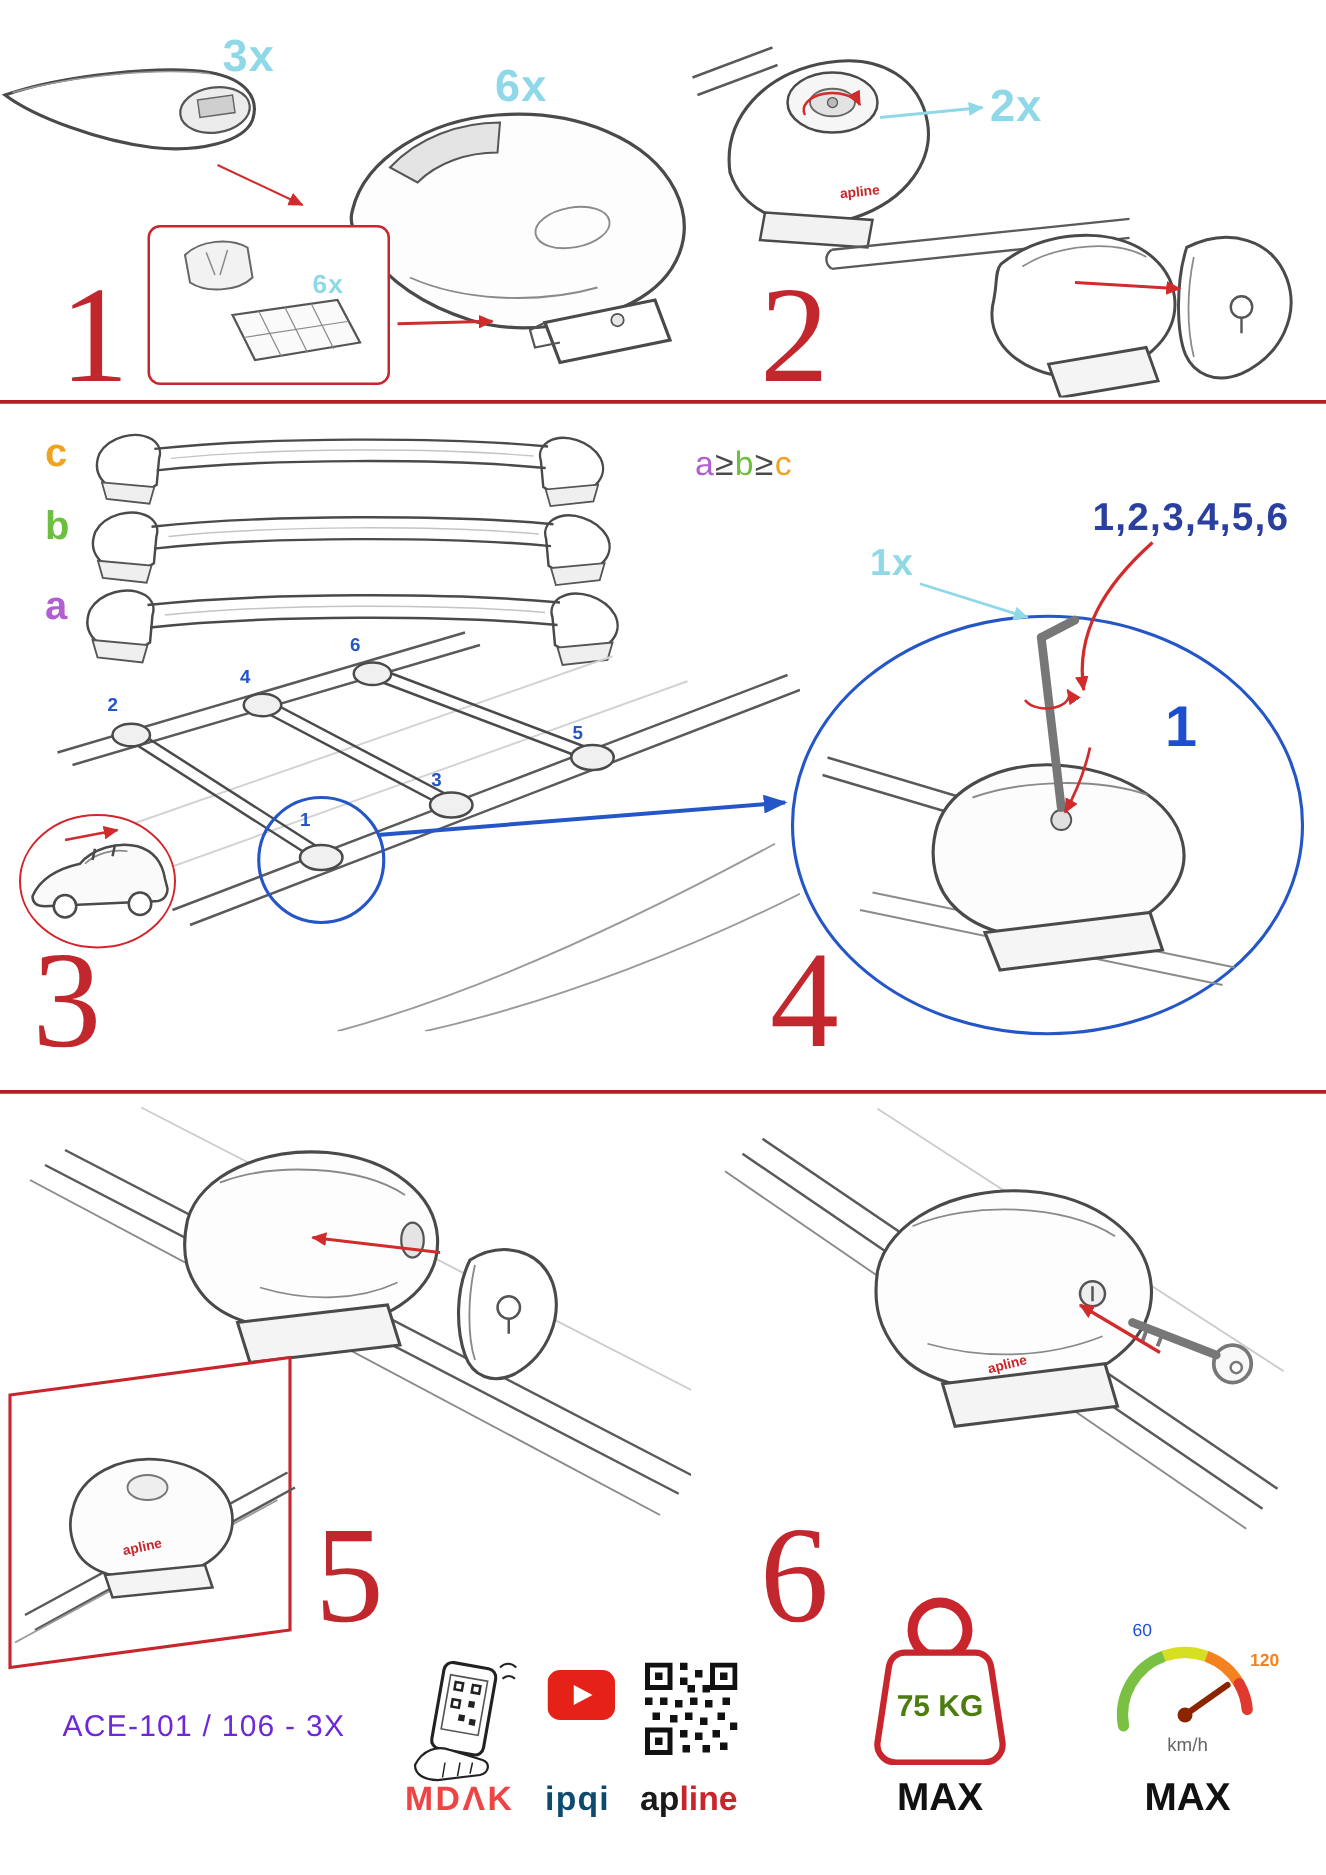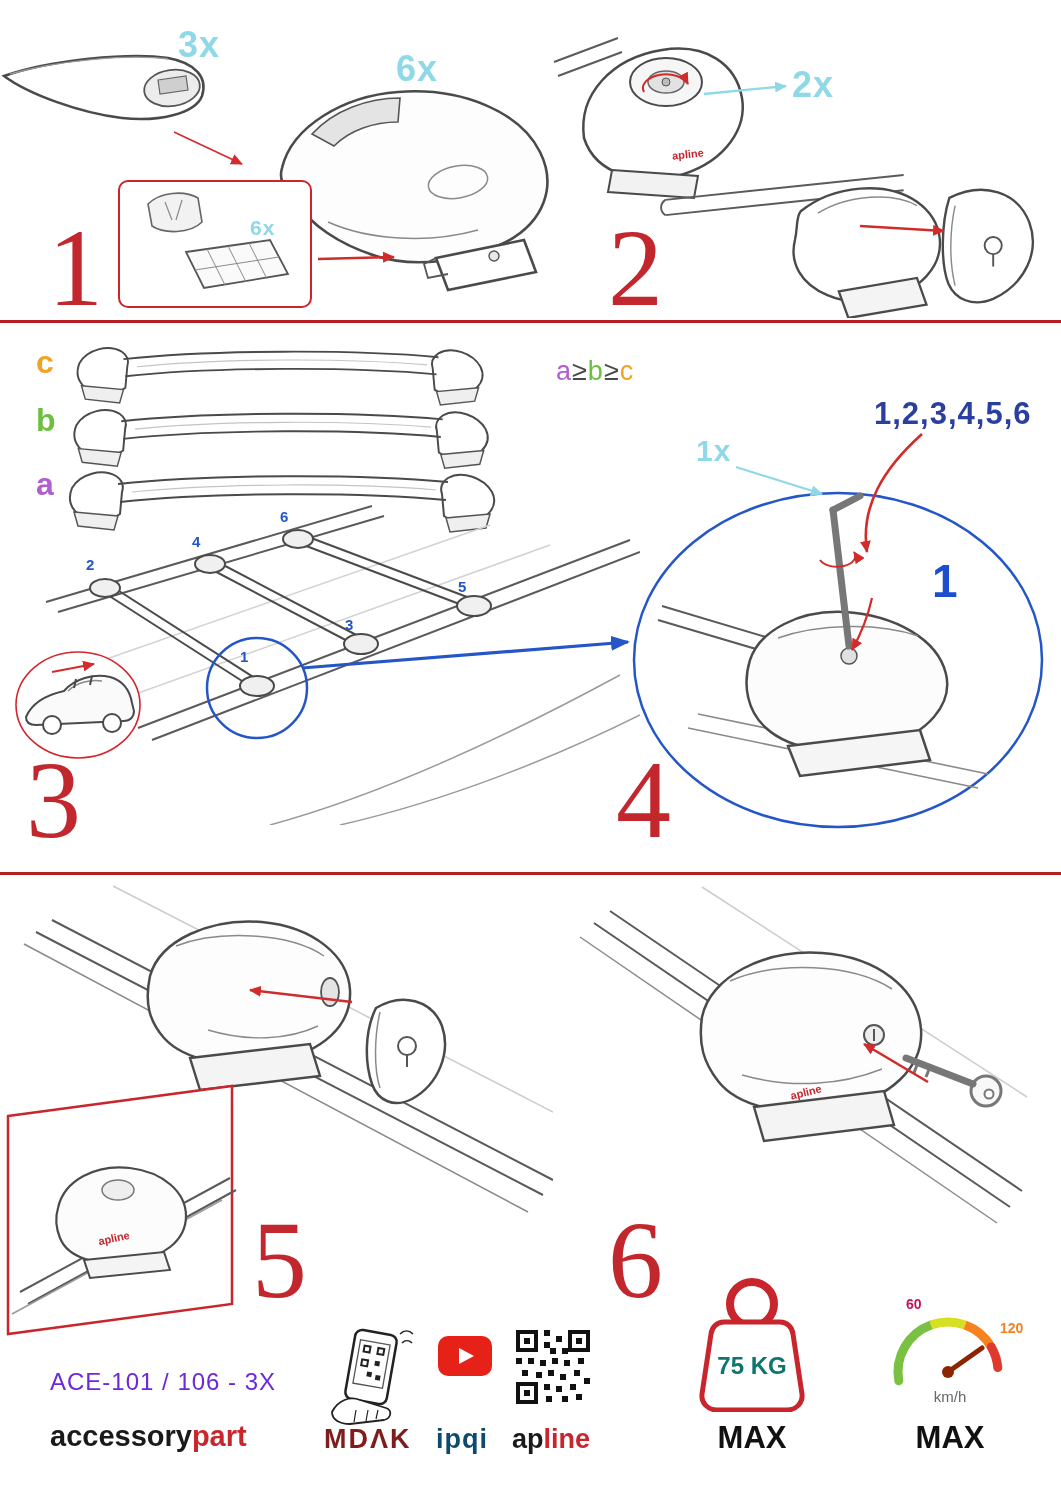--- a/index.html
+++ b/index.html
@@ -16,25 +16,25 @@
   .divider{position:absolute;left:0;width:1061px;height:3px;background:#b51f24}
   .barlabel{position:absolute;font-size:32px;font-weight:700}
   .roofnum{position:absolute;font-size:15px;font-weight:700;color:#2456c8}
   .ordernote{position:absolute;font-size:27px;font-weight:400;letter-spacing:1px}
   .seq{position:absolute;font-size:31px;font-weight:700;color:#2b3f9e;letter-spacing:1px}
   .bigblue{position:absolute;font-size:46px;font-weight:700;color:#1d4ed0}
   .minilogo{position:absolute;font-size:11px;font-weight:700;color:#c9252c}
   .model{position:absolute;font-size:24px;font-weight:400;color:#6d28d9;letter-spacing:1px}
   .brand{position:absolute;font-size:29px;font-weight:700;color:#1a1a1a}
   .brand .red{color:#c9252c}
-  .partner{position:absolute;font-size:27px;font-weight:700;color:#7f1d1d;letter-spacing:2px}
+  .partner{position:absolute;font-size:27px;font-weight:700;color:#ef4444;letter-spacing:2px}
   .maroon{color:#0c4a6e;letter-spacing:1px}
-  .kg{position:absolute;transform:translateX(-50%);font-size:24px;font-weight:700;color:#0f766e;white-space:nowrap}
+  .kg{position:absolute;transform:translateX(-50%);font-size:24px;font-weight:700;color:#4d7c0f;white-space:nowrap}
   .max{position:absolute;transform:translateX(-50%);font-size:31px;font-weight:700;color:#111}
-  .gauge-lo{position:absolute;font-size:14px;font-weight:700;color:#be185d}
+  .gauge-lo{position:absolute;font-size:14px;font-weight:400;color:#1d4ed8}
   .gauge-hi{position:absolute;font-size:14px;font-weight:700;color:#f5821f}
   .gauge-unit{position:absolute;transform:translateX(-50%);font-size:15px;color:#666}
 </style>
 </head>
 <body>
 
 <div class="page">
 
   <svg width="0" height="0" style="position:absolute" aria-hidden="true">
     <defs>
@@ -234,21 +234,20 @@
       <circle cx="437" cy="209" r="4.5" fill="#fff" stroke="#777" stroke-width="2"></circle>
       <path d="M421,199 L354,173" stroke="#777" stroke-width="7" stroke-linecap="round" fill="none"></path>
       <path d="M366,177 L362,188 M378,182 L374,192" stroke="#777" stroke-width="3" fill="none"></path>
     </g>
   </svg>
   <span class="minilogo" style="left:790px;top:1086px;transform:rotate(-14deg)">apline</span>
 
   <span class="stepnum" style="left:608px;top:1218px">6</span>
 
   <span class="model" style="left:50px;top:1368px">ACE-101 / 106 - 3X</span>
-  <span class="brand" style="left:50px;top:1420px"><span>accessory</span><span class="red">part</span></span>
 
   <svg class="abs" style="left:320px;top:1326px" width="100" height="100" viewBox="0 0 100 100">
     <g transform="rotate(10 51 41)">
       <rect x="30" y="6" width="42" height="70" rx="7" fill="#fff" stroke="#222" stroke-width="2.5"></rect>
       <rect x="36" y="16" width="30" height="44" fill="none" stroke="#555" stroke-width="1.3"></rect>
       <rect x="40" y="20" width="8" height="8" fill="#222"></rect>
         <rect x="42" y="22" width="4" height="4" fill="#fff"></rect>
       <rect x="54" y="20" width="8" height="8" fill="#222"></rect>
         <rect x="56" y="22" width="4" height="4" fill="#fff"></rect>
       <rect x="40" y="34" width="8" height="8" fill="#222"></rect>

